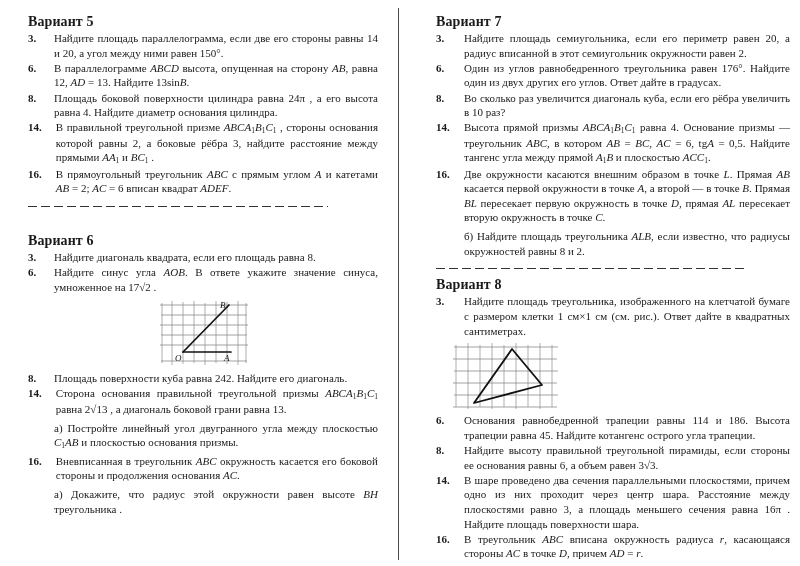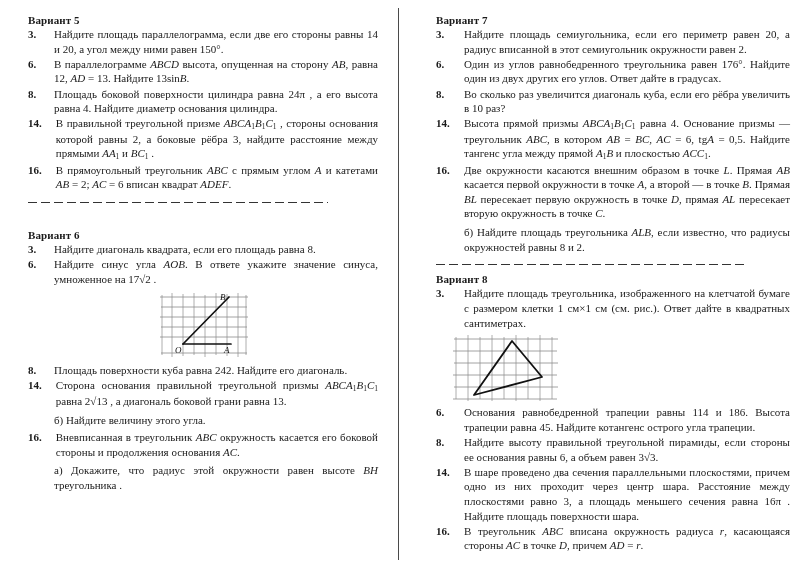--- a/index.html
+++ b/index.html
@@ -35,21 +35,21 @@
     width: 390px;
     height: 566px;
     box-sizing: border-box;
     padding: 14px 12px 0 10px;
   }
   .col-left  { left: 0px; }
   .col-right { left: 412px; }
 
   .variant-title {
     font-weight: bold;
-    font-size: 11px;
+    font-size: 14px;
     letter-spacing: 0.1px;
     margin: 0 0 1px 18px;
   }
   .col-right .variant-title { margin-left: 14px; }
 
   .task {
     display: flex;
     align-items: flex-start;
     margin: 0 0 0.5px 0;
   }
@@ -186,21 +186,21 @@
 
     <div class="task">
       <div class="task-num">8.</div>
       <div class="task-body">Площадь поверхности куба равна 242. Найдите его диагональ.</div>
     </div>
 
     <div class="task">
       <div class="task-num">14.</div>
       <div class="task-body">Сторона основания правильной треугольной призмы <i>ABCA</i><sub>1</sub><i>B</i><sub>1</sub><i>C</i><sub>1</sub> равна 2√13 , а диагональ боковой грани равна 13.</div>
     </div>
-    <div class="sub">б)  Найдите величину этого угла.</div>
+    <div class="sub">а)  Постройте линейный угол двугранного угла между плоскостью <i>C</i><sub>1</sub><i>AB</i> и плоскостью основания призмы.</div>
 
     <div class="task" style="margin-top:3px">
       <div class="task-num">16.</div>
       <div class="task-body">Вневписанная в треугольник <i>ABC</i> окружность касается его боковой стороны и продолжения основания <i>AC</i>.</div>
     </div>
     <div class="sub">а)  Докажите, что радиус этой окружности равен высоте <i>BH</i> треугольника .</div>
 
   </div>
 
   <div class="column col-right">

